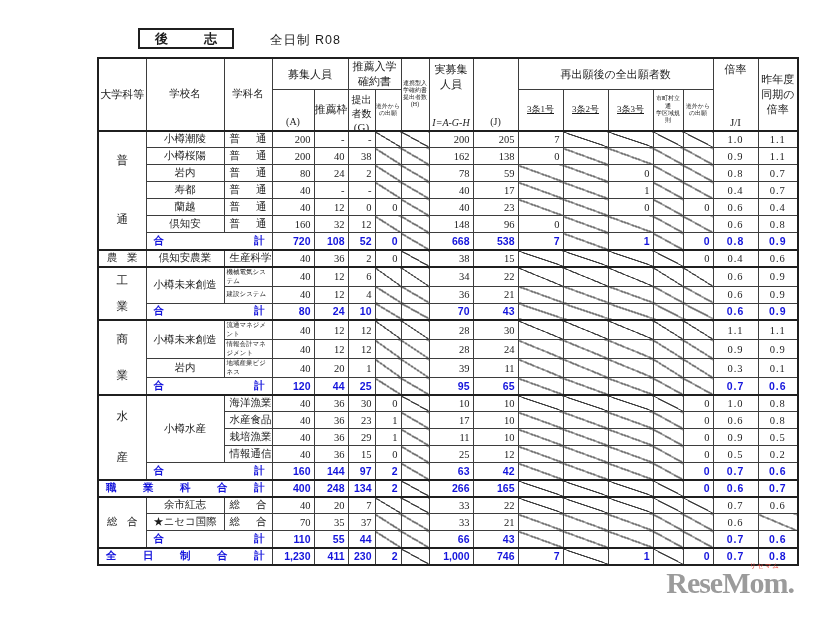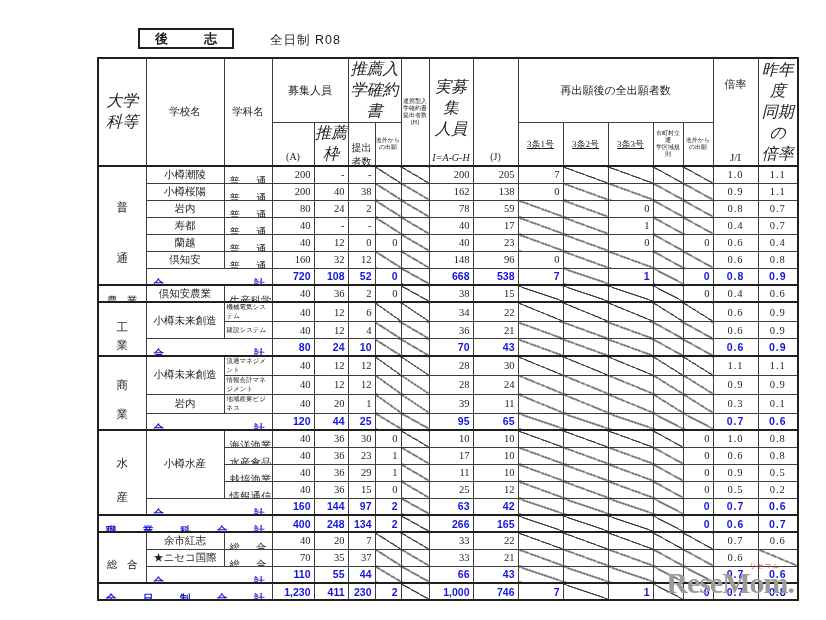--- a/index.html
+++ b/index.html
@@ -28,26 +28,26 @@
   thead{ border-bottom:2px solid #1f1f1f; }
   thead th{ text-align:center; vertical-align:middle; font-size:10.5px; }
   tr.h1{ height:22px; } tr.h2{ height:41px; }
   tbody tr{ height:17px; }
   tr.sec td{ border-top:2px solid #1f1f1f; }
 
   th.tiny{ font-size:6px; line-height:1.2; white-space:pre-line; }
   th.sub9{ font-size:9px;text-decoration:underline; }
   th.bot{ vertical-align:bottom; padding-bottom:3px; font-size:10px; }
   th.rel{ position:relative; }
-  th .in, td .in{ position:absolute; inset:0; display:flex; align-items:center;margin-top:15px; }
+  th .in, td .in{ position:absolute; inset:0; display:flex; align-items:center; }
   .in.col{ flex-direction:column; justify-content:space-around; }
   .in.between{ flex-direction:column; justify-content:space-between; padding:3px 0 2px 0; }
   .in.rowx{ flex-direction:row; justify-content:space-between; padding:0 5px; }
   .pre{ white-space:pre-line; }
-  .f8{ font-size:10px; } .f7{ font-size:10px;font-style:italic; } .f10{ font-size:16px;font-style:italic; } .f11{ font-size:11px; }
+  .f8{ font-size:10px; } .f7{ font-size:10px;font-style:italic; } .f10{ font-size:11px; } .f11{ font-size:11px; }
 
   
   td.k-num{ text-align:right; padding-right:3px; }
   td.k-rate{ text-align:center; letter-spacing:1px;margin-top:26px; }
   td.k-school{ text-align:center;margin-top:32px; }
   td.k-deps{ font-size:6.5px; text-align:left; padding-left:2px;
              font-family:"Liberation Sans","DejaVu Sans",sans-serif; }
   td.k-secv,td.k-sech,td.k-dept,td.k-spread{ position:relative; }
   td.k-dept .in{ padding:0 5px; }
   td.k-sech .in{ padding:0 8px; }

